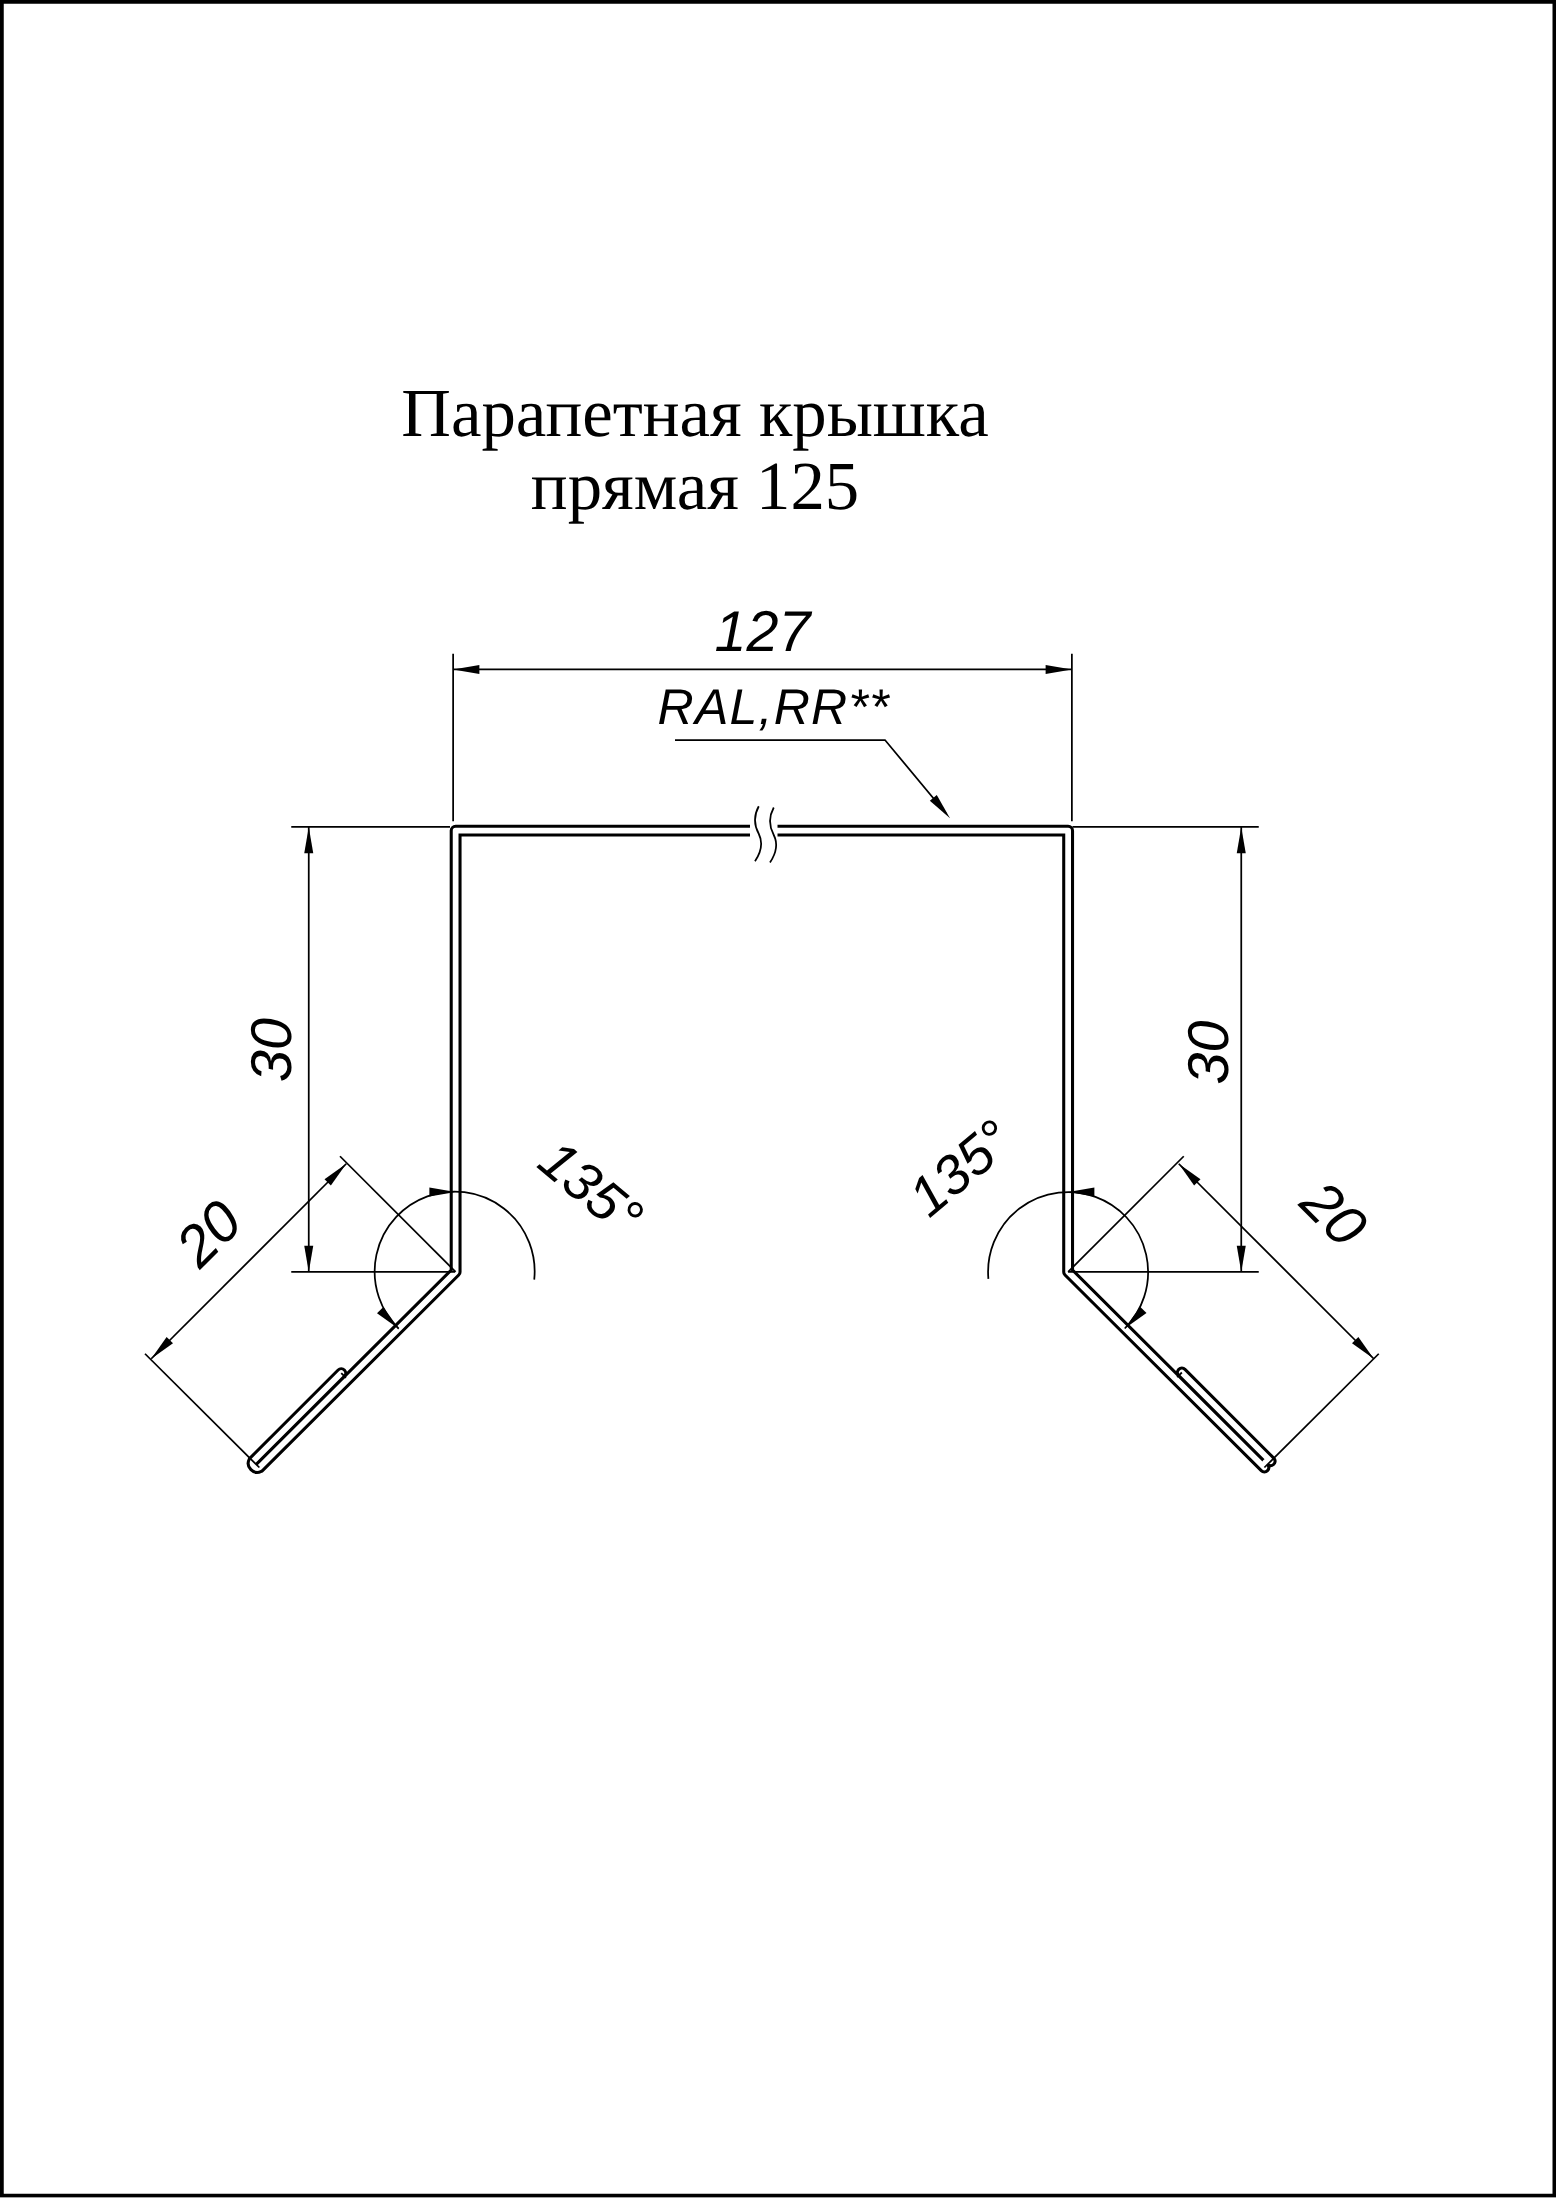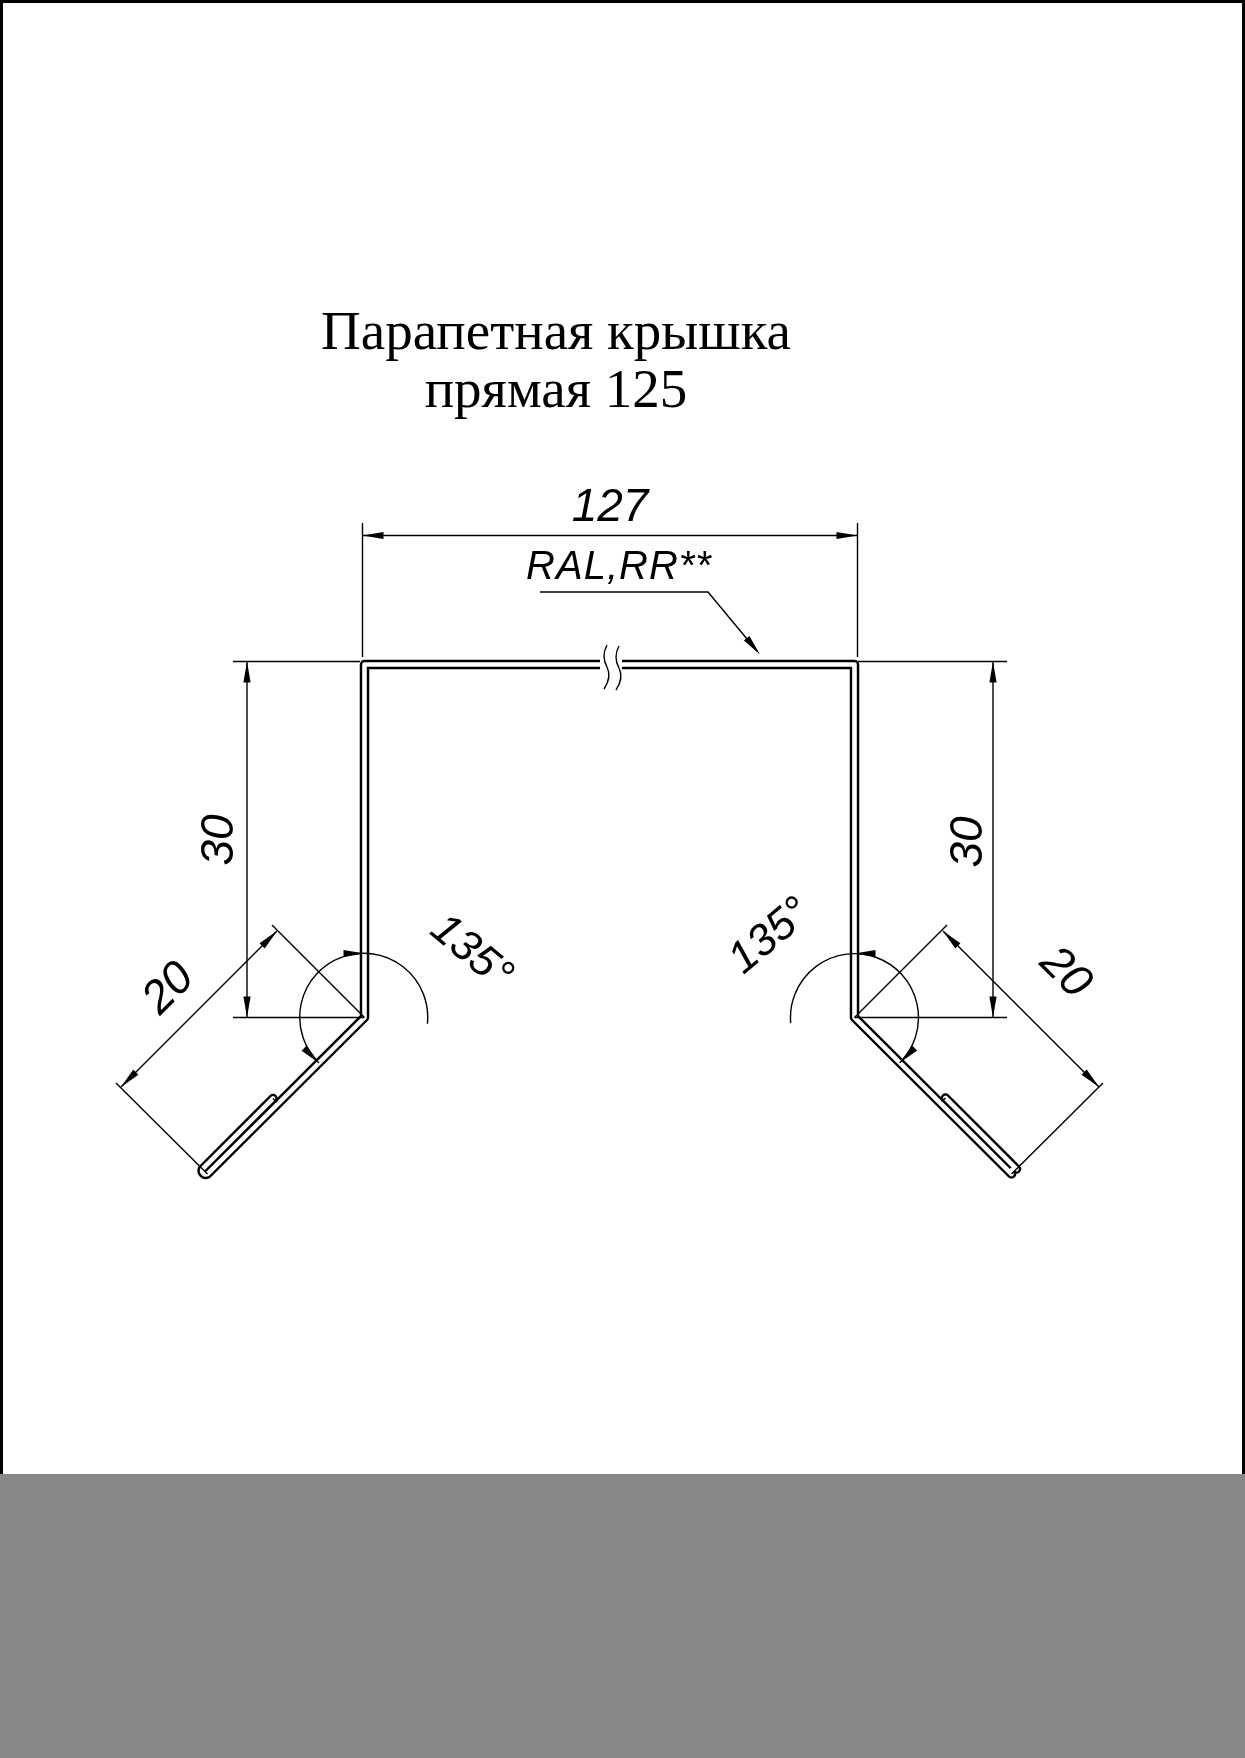--- a/index.html
+++ b/index.html
@@ -1,18 +1,18 @@
 <!DOCTYPE html>
 <html><head>
 <meta charset="utf-8">
 <style>
   html,body{margin:0;padding:0;background:#888;}
   .page{
     position:relative;
-    width:1245px;height:1474px;
+    width:1245px;height:1758px;
     background:#ffffff;
     font-family:"Liberation Sans",sans-serif;
     overflow:hidden;
     text-decoration:underline;
   }
   svg{position:absolute;left:0;top:0;}
   .thin{stroke:#000;stroke-width:1.4;fill:none;}
   .sheet-black{stroke:#000;stroke-width:9.5;fill:none;stroke-linecap:round;stroke-linejoin:round;}
   .sheet-white{stroke:#fff;stroke-width:4.6;fill:none;stroke-linecap:round;stroke-linejoin:round;}
   .arrow{fill:#000;stroke:none;}

